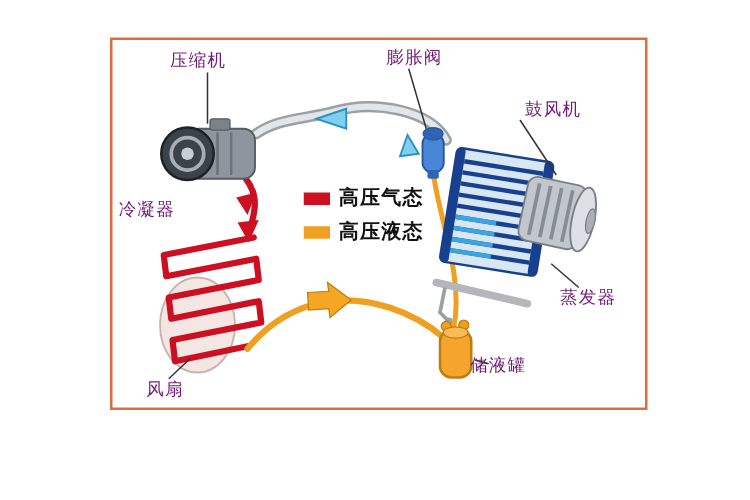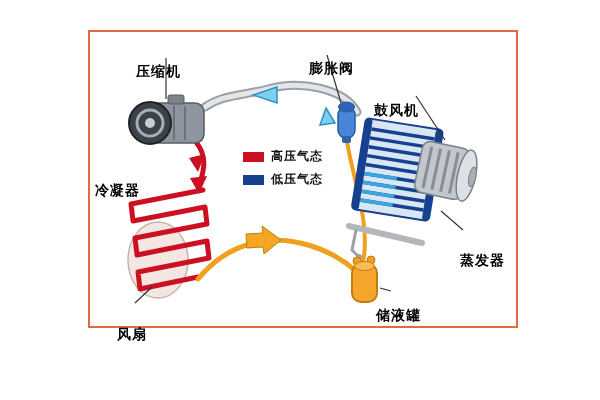--- a/index.html
+++ b/index.html
@@ -1,23 +1,23 @@
 <!DOCTYPE html>
 <html><head>
 <meta charset="utf-8">
 <style>
   html,body{margin:0;padding:0;background:#ffffff;}
   .stage{position:relative;width:600px;height:400px;background:#ffffff;font-family:"Liberation Sans",sans-serif;overflow:hidden;}
   .frame{position:absolute;left:88px;top:30px;width:430px;height:298px;border:2px solid #da6e41;background:#ffffff;box-sizing:border-box;}
   .diagram-svg{position:absolute;left:0;top:0;}
-  .part-label{position:absolute;font-weight:bold;font-size:14px;color:#000000;white-space:nowrap;letter-spacing:1px;margin-top:23px;}
+  .part-label{position:absolute;font-weight:normal;font-size:14px;color:#701a75;white-space:nowrap;letter-spacing:1px;}
   .legend{position:absolute;left:243px;top:148px;}
   .legend-row{display:flex;align-items:center;gap:7px;margin-bottom:6px;}
   .swatch{display:inline-block;width:21px;height:10px;}
-  .legend-label{font-size:12px;font-weight:bold;color:#111;letter-spacing:1px;}
+  .legend-label{font-size:16px;font-weight:bold;color:#111;letter-spacing:1px;}
 </style>
 </head>
 <body>
 
 <div class="stage">
   <div class="frame"></div>
 
   <svg class="diagram-svg" width="600" height="400" viewBox="0 0 600 400">
 
     <g>
@@ -114,29 +114,29 @@
       <line x1="327" y1="55" x2="341" y2="103"></line>
       <line x1="416" y1="96" x2="445" y2="140"></line>
       <line x1="463" y1="230" x2="441" y2="211"></line>
       <line x1="391" y1="291" x2="380" y2="288"></line>
       <line x1="135" y1="303" x2="152" y2="287"></line>
     </g>
   </svg>
 
   <div class="part-label" style="left:136px;top:40px;">压缩机</div>
   <div class="part-label" style="left:309px;top:37px;">膨胀阀</div>
-  <div class="part-label" style="left:374px;top:79px;">鼓风机</div>
+  <div class="part-label" style="left:420px;top:79px;">鼓风机</div>
   <div class="part-label" style="left:95px;top:159px;">冷凝器</div>
   <div class="part-label" style="left:117px;top:303px;text-align:right;">风扇</div>
-  <div class="part-label" style="left:460px;top:229px;">蒸发器</div>
+  <div class="part-label" style="left:448px;top:229px;">蒸发器</div>
   <div class="part-label" style="left:376px;top:284px;">储液罐</div>
 
   <div class="legend">
       <div class="legend-row">
         <span class="swatch" style="background: rgb(204, 16, 34);"></span>
         <span class="legend-label">高压气态</span>
       </div>
       <div class="legend-row">
-        <span class="swatch" style="background: rgb(23, 65, 143);"></span>
-        <span class="legend-label">低压气态</span>
+        <span class="swatch" style="background: rgb(240, 160, 32);"></span>
+        <span class="legend-label">高压液态</span>
       </div>
     </div>
 </div>
 
 </body></html>

